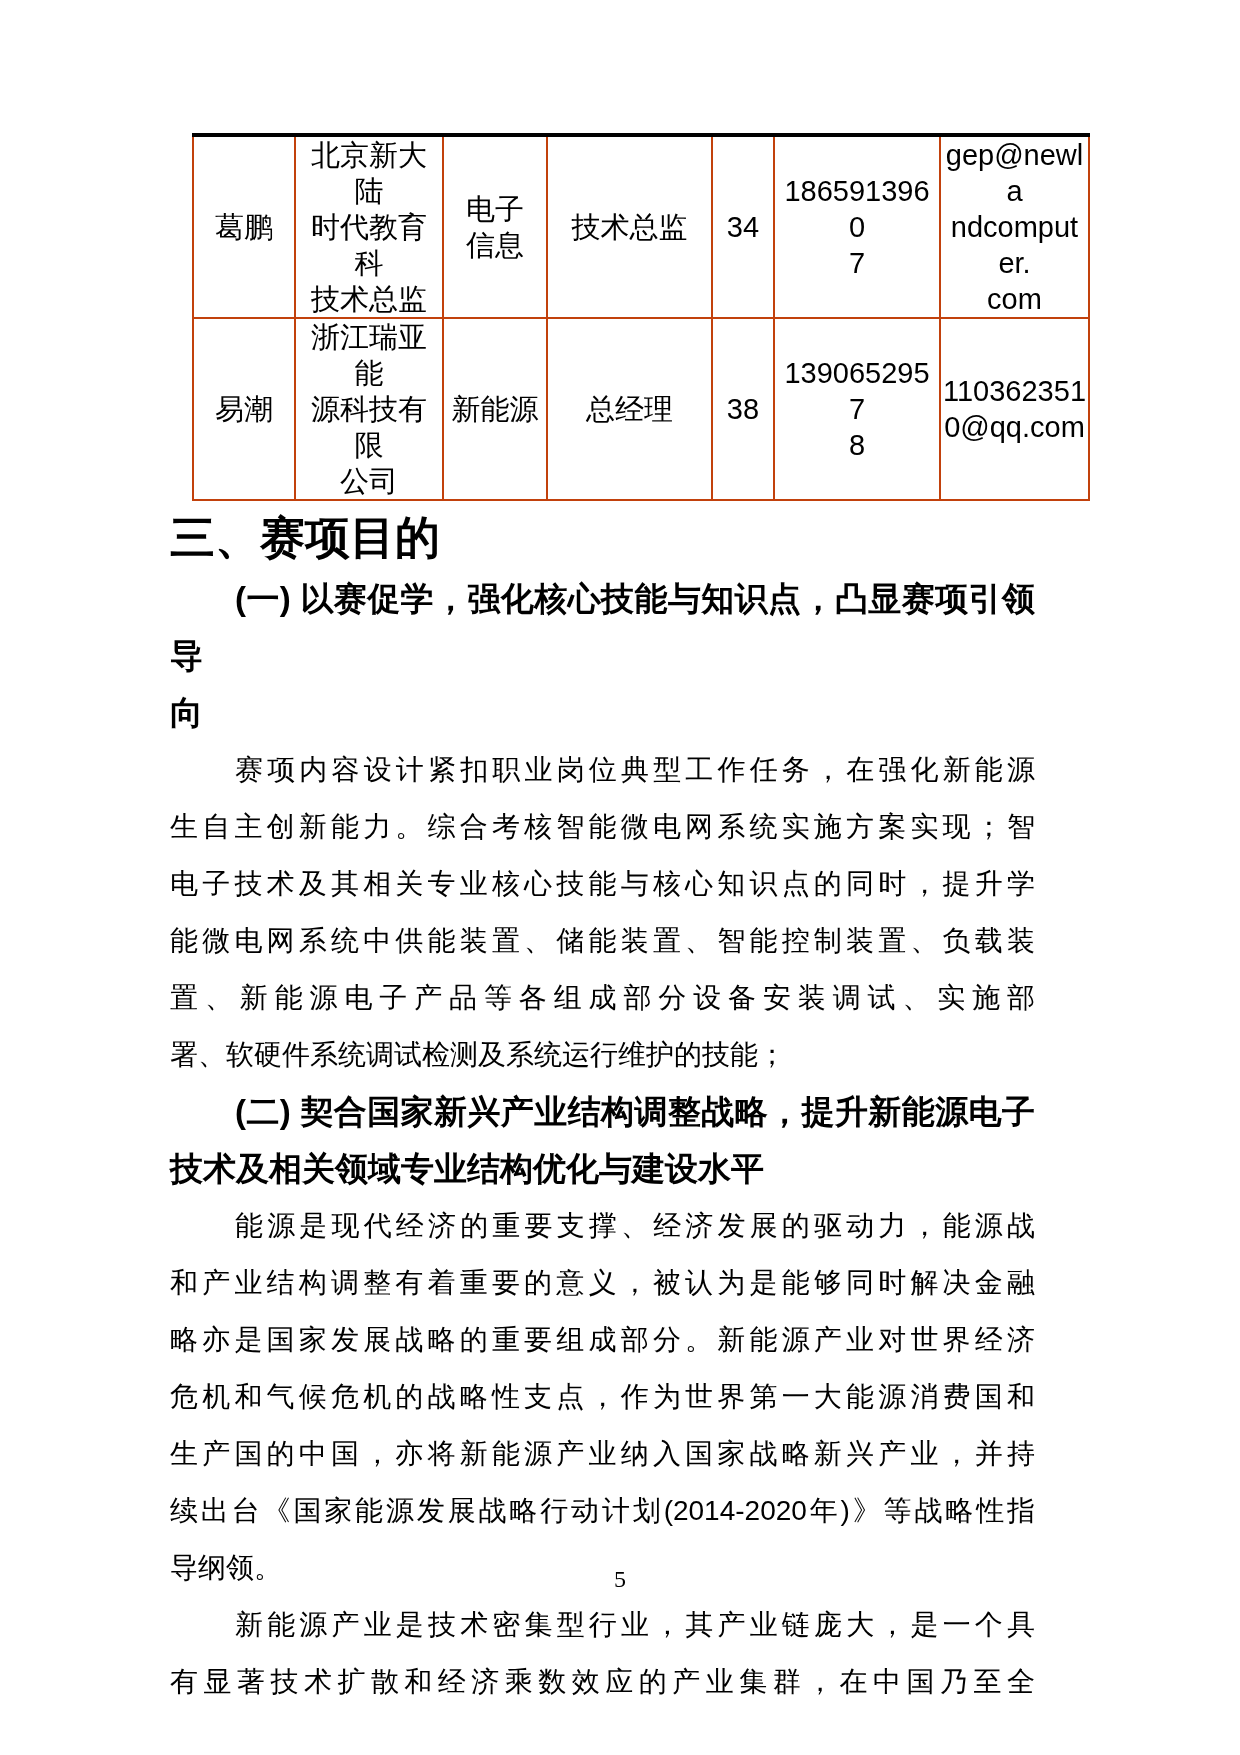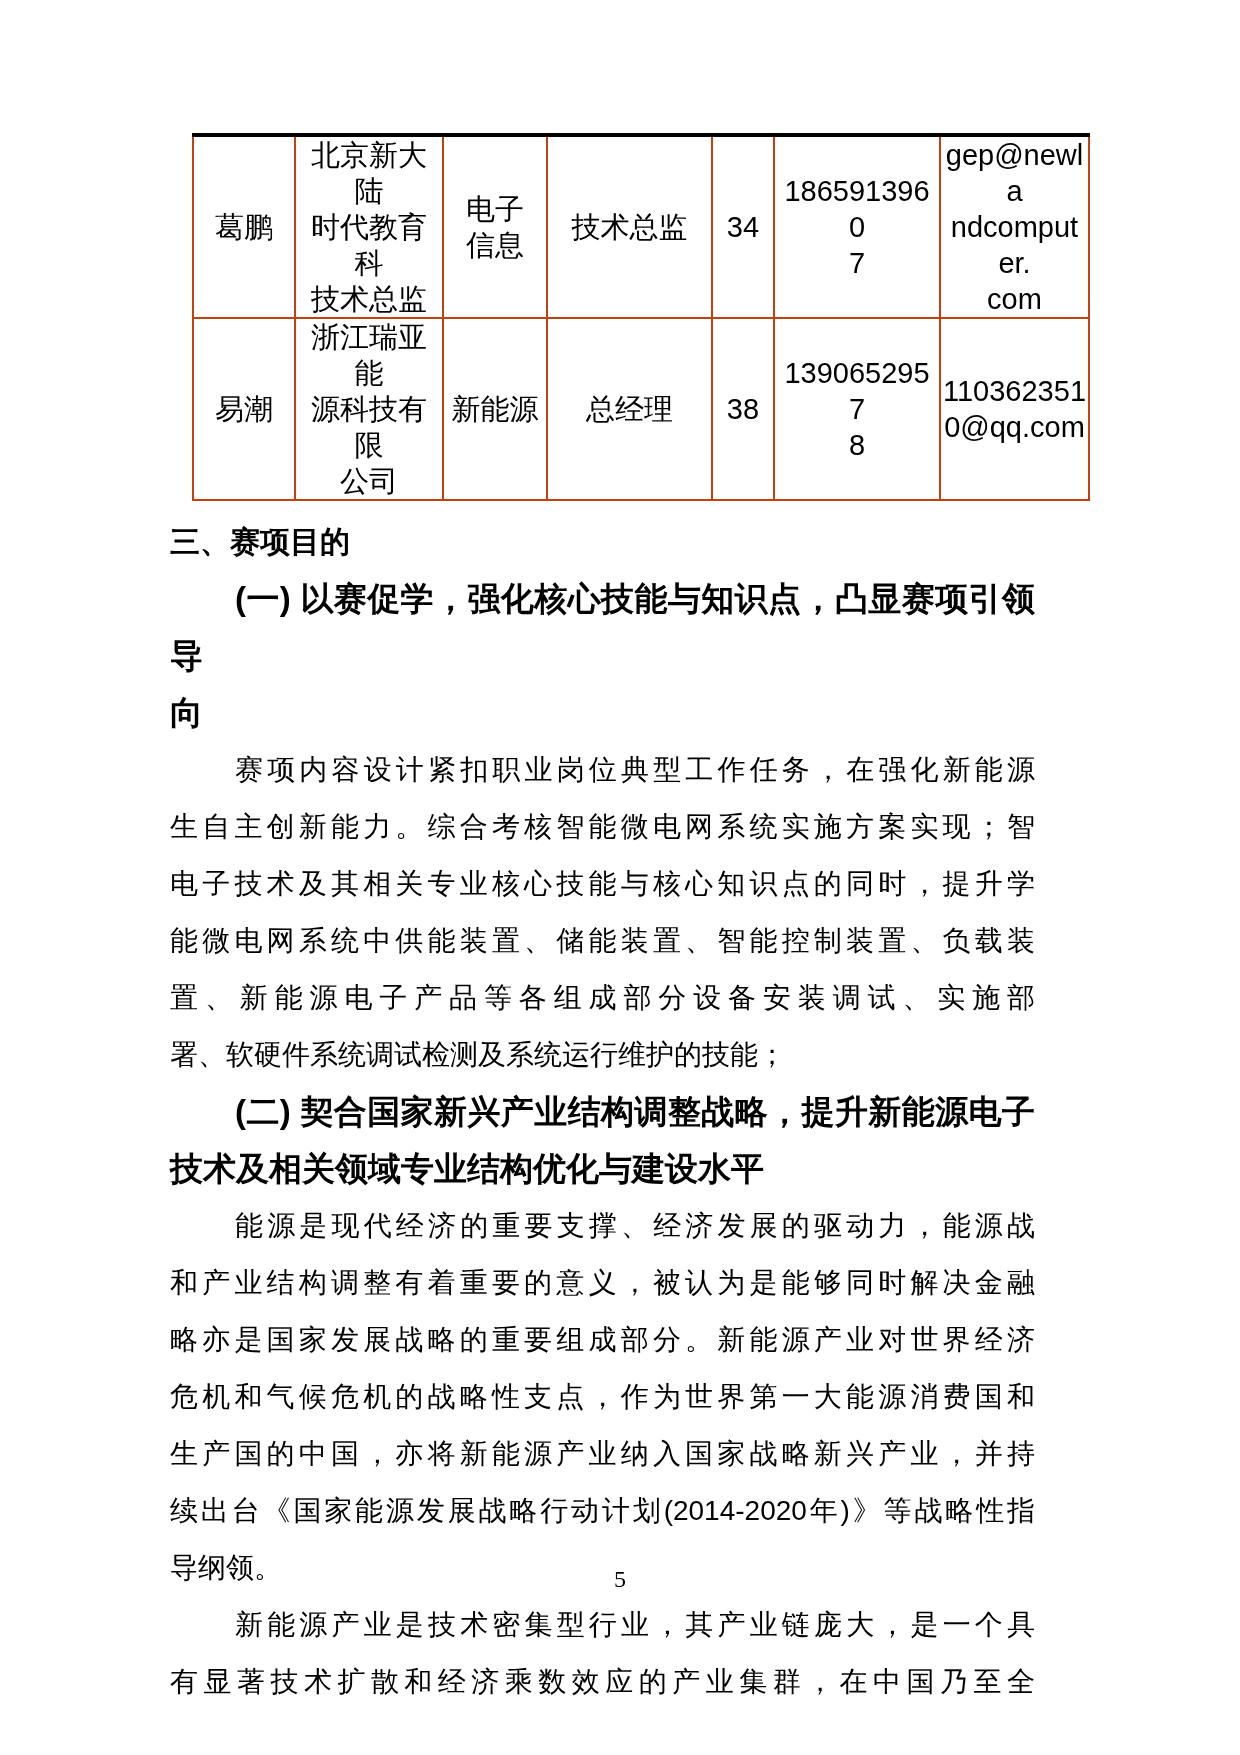--- a/index.html
+++ b/index.html
@@ -31,23 +31,24 @@
     line-height: 36px;
     padding: 0 2px;
     word-break: break-all;
   }
   .ctable tr { height: 108px; }
   .ctable tr:first-child td { border-top: 4px solid #000; }
 
   
   .h2 {
     margin-top: 12px;
-    font-size: 30px;
+    font-size: 45px;
     font-weight: bold;
     line-height: 57px;
+    font-family: Liberation Mono, monospace;
   }
   .h3 { font-size: 33px; font-weight: bold; }
   .para { font-size: 28px; }
   .h3 .line, .para .line { line-height: 57px; }
   .indent .line:first-child { text-indent: 65px; }
   .jlines .line:not(:last-child),
   .cont .line {
     text-align: justify;
     text-align-last: justify;
   }

